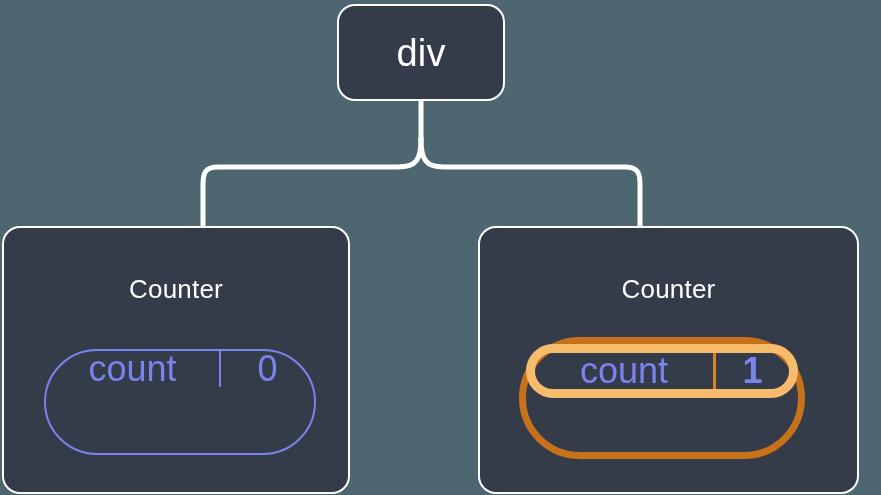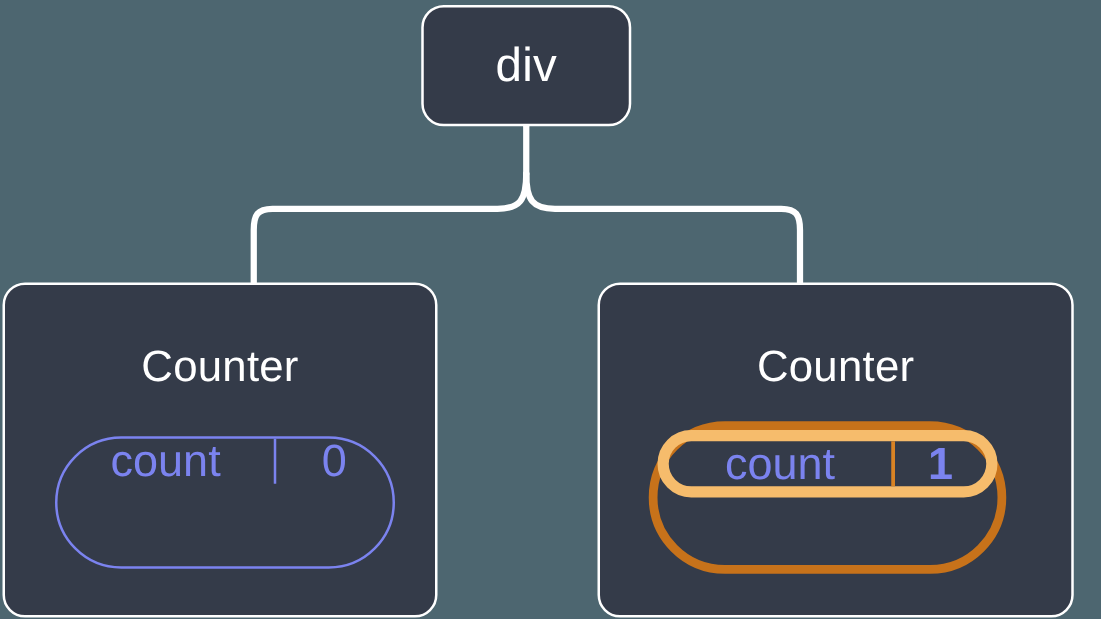--- a/index.html
+++ b/index.html
@@ -62,21 +62,21 @@
   #node-counter-left  { left: 2px;   width: 348px; }
   #node-counter-right { left: 478px; width: 381px; }
 
   .node-title {
     position: absolute;
     left: 0;
     right: 0;
     top: 48px;
     text-align: center;
     color: #ffffff;
-    font-size: 35px;
+    font-size: 26px;
     font-weight: 400;
     letter-spacing: 0.2px;
     line-height: 1;
   }
 
   
   .pill {
     position: absolute;
     box-sizing: border-box;
     display: flex;

